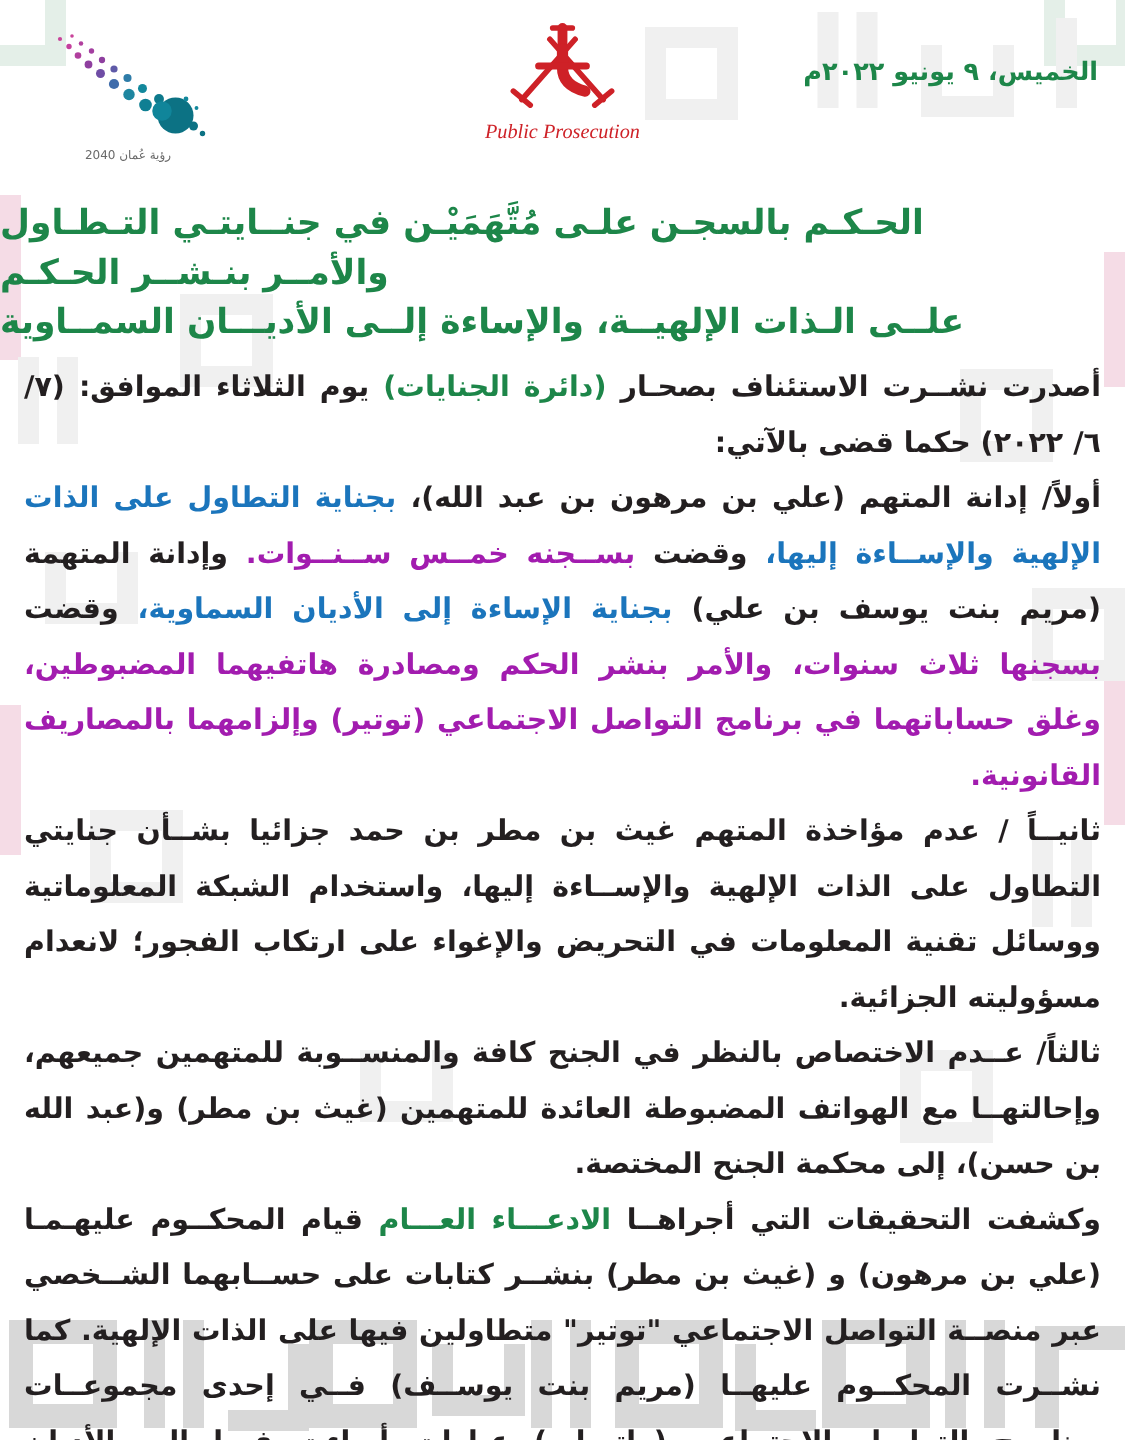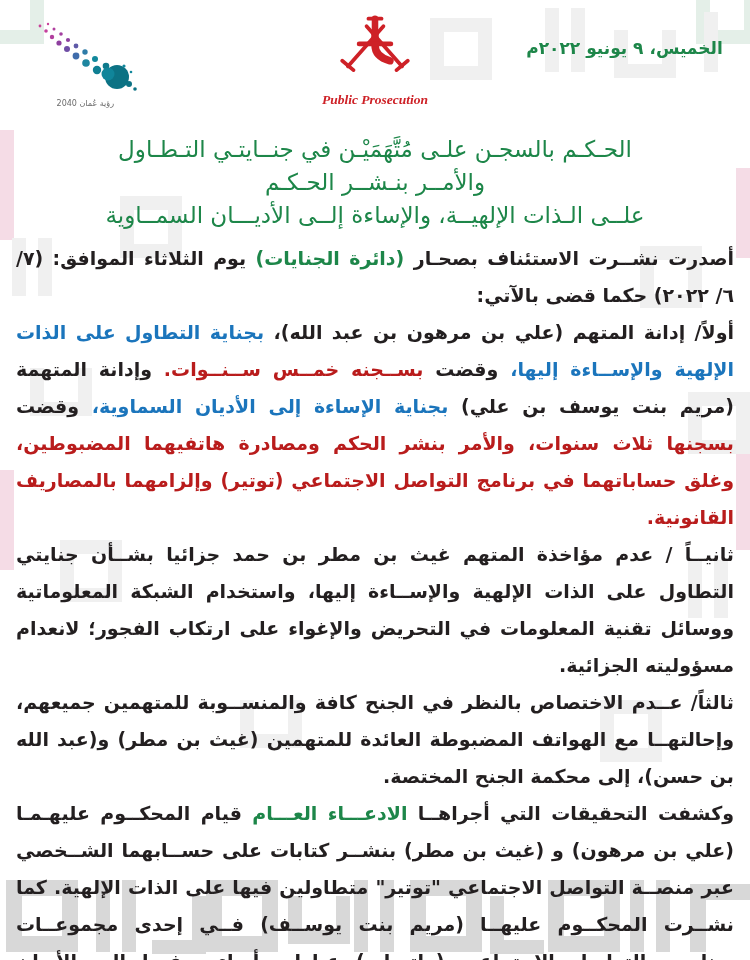--- a/index.html
+++ b/index.html
@@ -18,32 +18,32 @@
   .g-bar2{width:14px;height:58px;background:currentColor;box-shadow:26px 0 0 currentColor;}
   .g-dot{width:14px;height:14px;background:currentColor;}
   .wm-lite{color:#f0f0f0;}
   .wm-band{color:#d8d8d8;}
   .wm-pink{color:#f5dce6;}
   .wm-green{color:#e4efe8;}
   
   .header{display:flex;justify-content:space-between;align-items:flex-start;padding:14px 18px 0 18px;}
   .header-left{width:215px;}
   .header-center{flex:1;text-align:center;}
-  .header-right{width:215px;text-align:center;padding-top:24px;}
+  .header-right{width:215px;text-align:right;padding-top:24px;}
   .date{direction:rtl;color:#1d8649;font-weight:700;font-size:17px;}
   .emblem-ar{direction:rtl;color:#ce2127;font-weight:700;font-size:20px;line-height:1.05;margin-top:2px;text-shadow:0 1px 0 #e7c35a33;}
-  .emblem-en{color:#ce2127;font-family:"Liberation Serif",serif;font-style:italic;font-weight:700;font-size:13.5px;margin-top:16px;}
+  .emblem-en{color:#ce2127;font-family:"Liberation Serif",serif;font-style:italic;font-weight:400;font-size:13.5px;margin-top:4px;}
   
-  .title{direction:rtl;text-align:center;color:#1d8649;font-weight:400;font-size:23px;line-height:33px;margin-top:10px;}
+  .title{direction:rtl;text-align:left;color:#1d8649;font-weight:700;font-size:23px;line-height:33px;margin-top:10px;}
   
   .body-text{direction:rtl;text-align:justify;color:#231f20;font-weight:700;font-size:19px;line-height:37px;padding:8px 16px 0 16px;}
   .body-text p{margin:0;}
   .c-green{color:#1d8649;margin-top:28px;}
   .c-blue{color:#1b75bc;}
-  .c-red{color:#b91c1c;}
+  .c-red{color:#a21caf;}
 </style>
 </head>
 <body>
 
 <div class="page">
 
   <div class="wm-layer">
 
     <div class="g g-frame wm-green" style="left:-18px;top:-18px;"></div>
     <div class="g g-u wm-green" style="left:696px;top:-4px;"></div>

